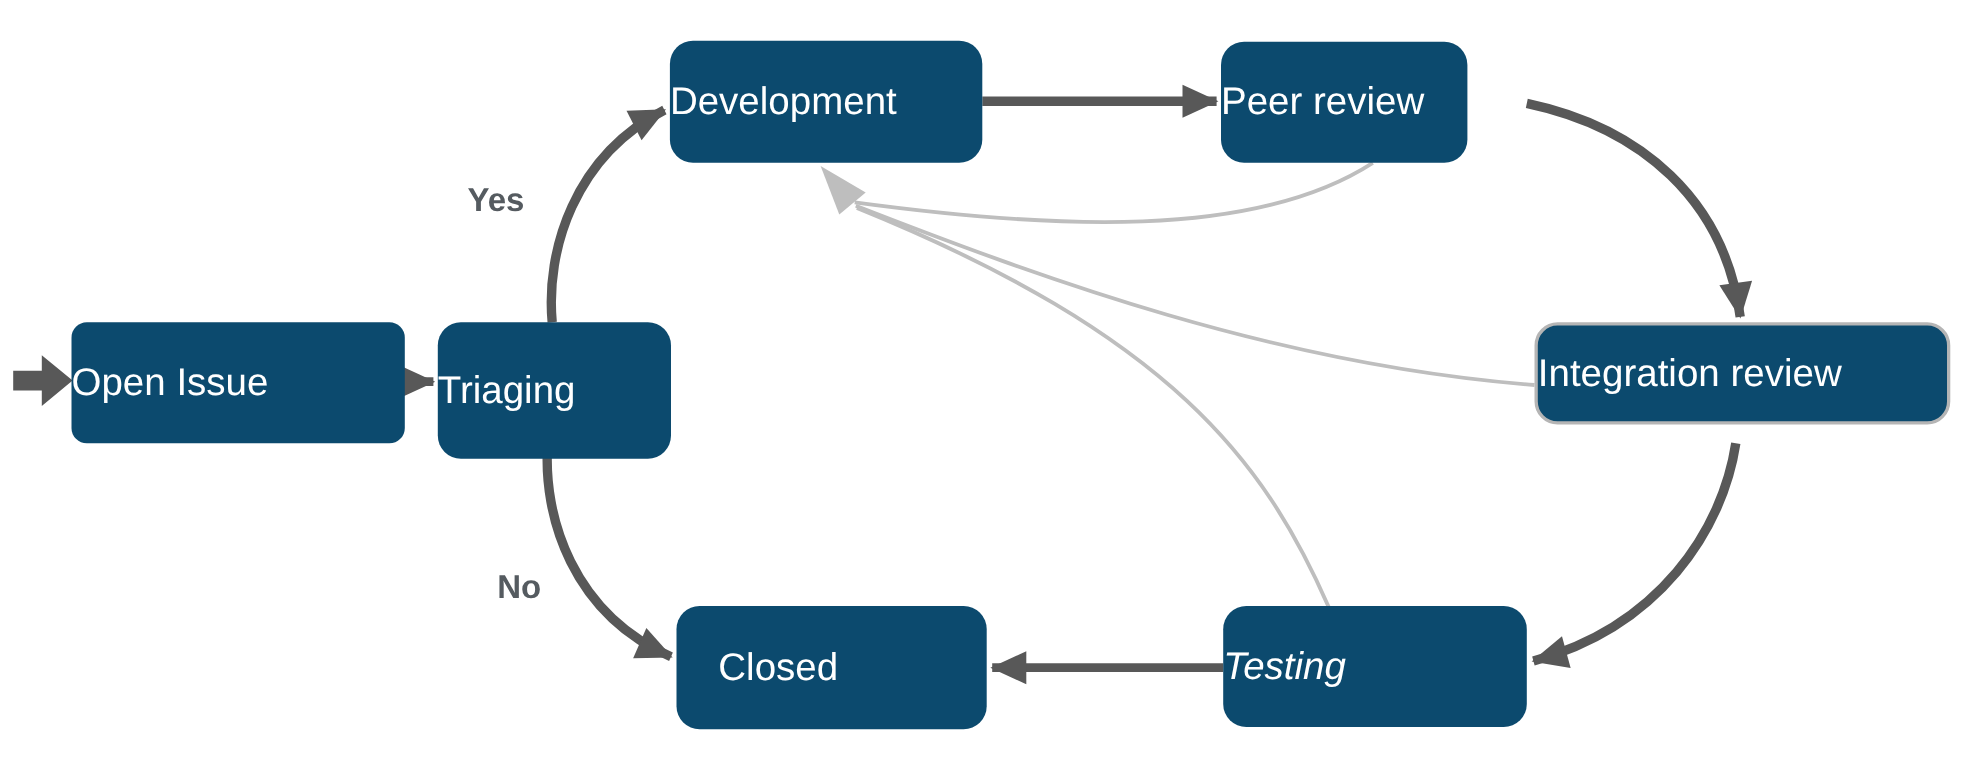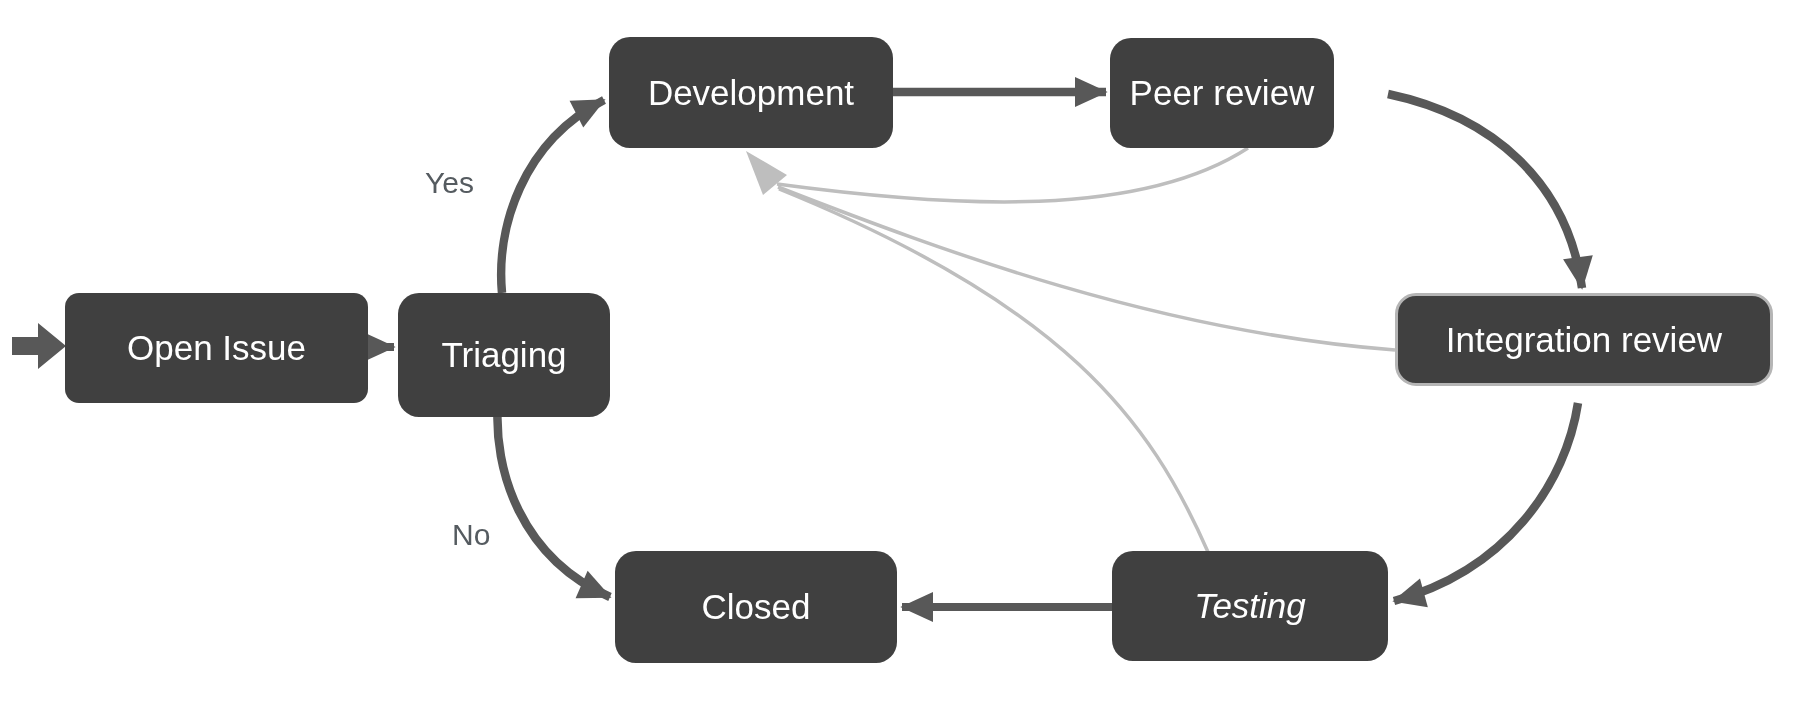--- a/index.html
+++ b/index.html
@@ -9,45 +9,45 @@
     background:#ffffff;
     font-family:"Liberation Sans", sans-serif;
     overflow:hidden;
   }
   .edges{position:absolute;left:0;top:0;width:1797px;height:712px;}
   .edge-dark{fill:none;stroke:#585858;stroke-width:8.5px;}
   .edge-dark.thin{stroke-width:8px;}
   .edge-light{fill:none;stroke:#BEBEBE;stroke-width:3.5px;}
   .node{
     position:absolute;
-    background:#404040;
+    background:#0c4a6e;
     border-radius:21px;
     color:#ffffff;
     font-size:35px;
     font-weight:400;
-    display:flex;align-items:center;justify-content:center;
+    display:flex;align-items:center;
     box-sizing:border-box;
     white-space:nowrap;
   }
   .node.bordered{border:3px solid #B5B5B5;}
   .edge-label{
     position:absolute;
     color:#555B60;
     font-size:30px;
-    font-weight:400;
+    font-weight:700;
     line-height:1;
   }
   
   .n-open-issue        {left:65px;  top:293px; width:303px; height:110px;border-radius:14px;}
   .n-triaging          {left:398px; top:293px; width:212px; height:124px;}
   .n-development       {left:609px; top:37px;  width:284px; height:111px;}
   .n-peer-review       {left:1110px;top:38px;  width:224px; height:110px;}
   .n-integration-review{left:1395px;top:293px; width:378px; height:93px;}
   .n-testing           {left:1112px;top:551px; width:276px; height:110px;font-style:italic;}
-  .n-closed            {left:615px; top:551px; width:282px; height:112px;}
+  .n-closed            {left:615px; top:551px; width:282px; height:112px;padding-left:38px;}
   .l-yes{left:425px;top:168px;}
   .l-no {left:452px;top:520px;}
 </style>
 </head>
 <body>
 
 <div class="stage">
 
   <svg class="edges" viewBox="0 0 1797 712" xmlns="http://www.w3.org/2000/svg">
     <defs>

